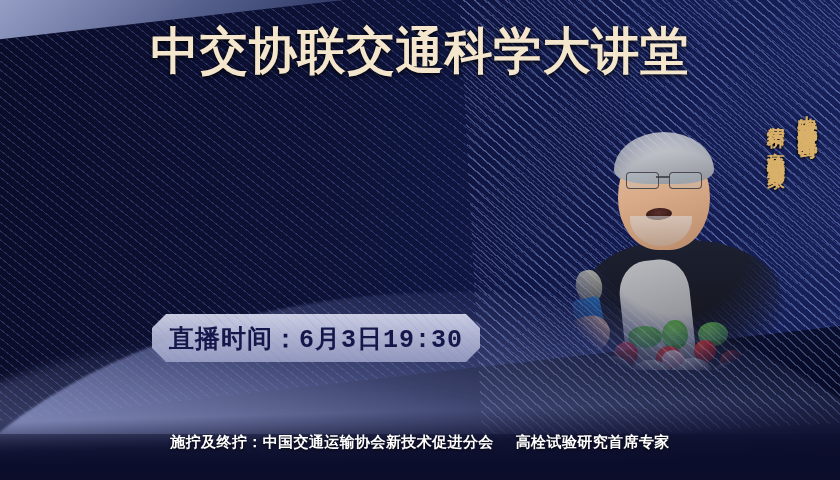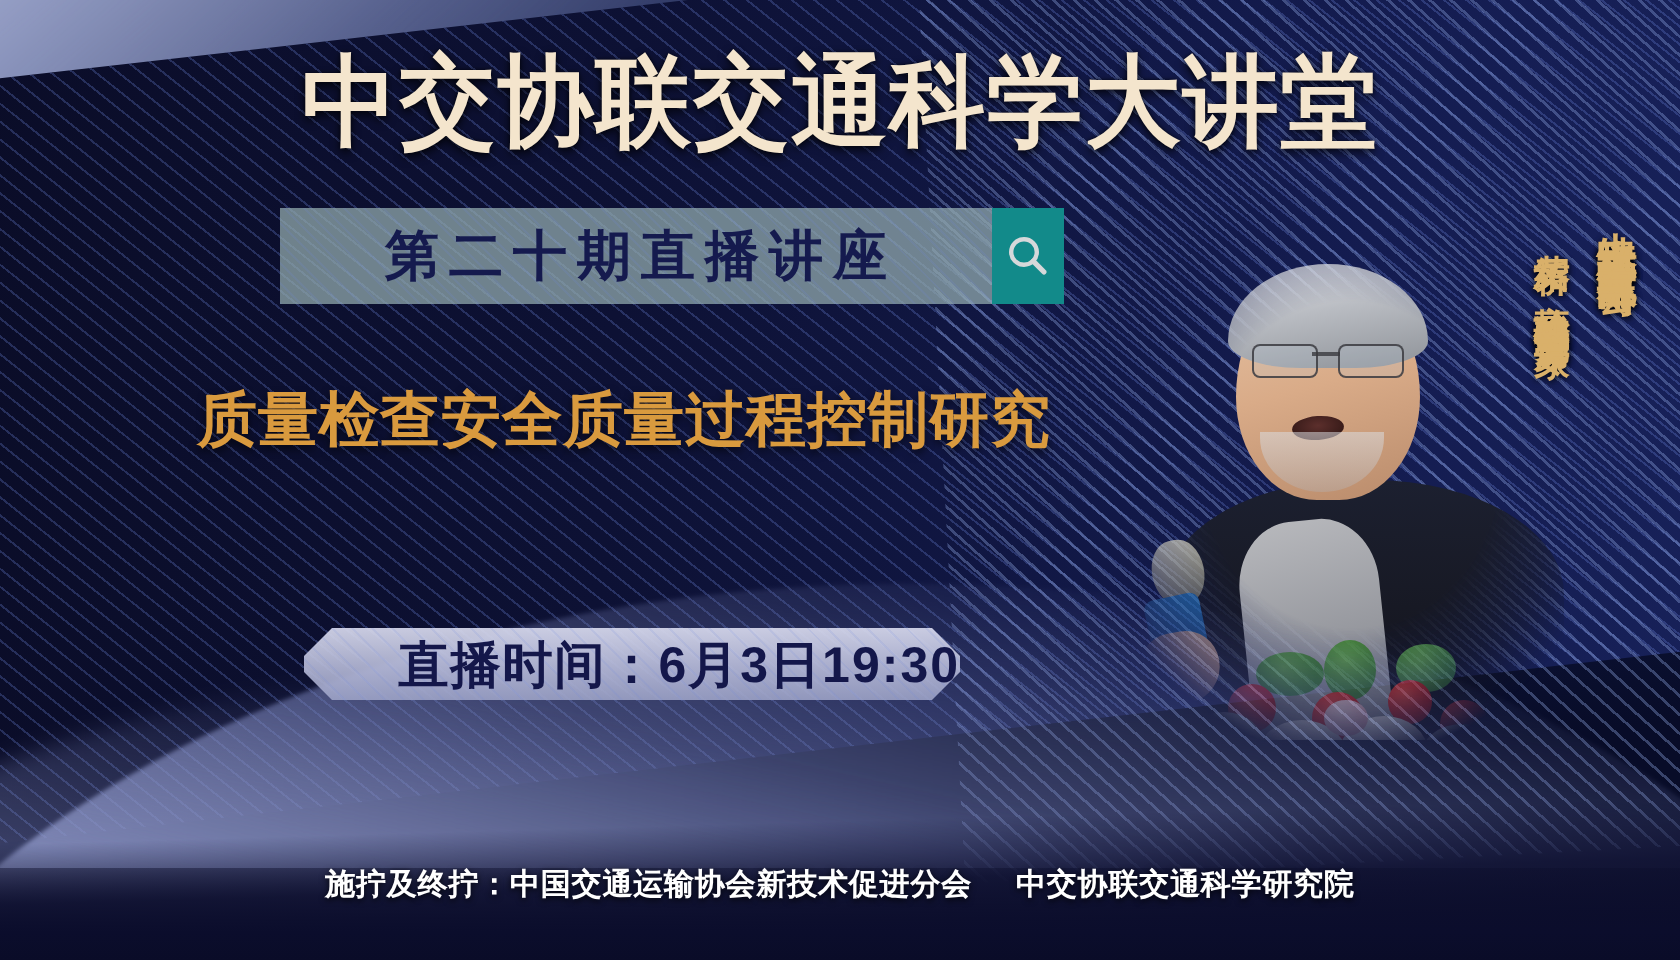--- a/index.html
+++ b/index.html
@@ -231,26 +231,27 @@
     color:#d99a3e;
     font-size:30px; font-weight:bold;
     line-height:1.42;
     letter-spacing:.5px;
     text-shadow:0 2px 4px rgba(0,0,0,.6);
   }
   .topic .l2{ padding-left:16px; }
 
   .time-pill{
     position:absolute; left:152px; top:314px;
-    width:328px; height:36px;
+    width:328px; height:48px;
     background:linear-gradient(180deg,rgba(214,216,236,.93) 0%,rgba(182,186,216,.9) 55%,rgba(158,164,200,.88) 100%);
     clip-path:polygon(14px 0, calc(100% - 14px) 0, 100% 14px, 100% calc(100% - 14px), calc(100% - 14px) 100%, 14px 100%, 0 calc(100% - 14px), 0 14px);
-    display:flex; align-items:center; justify-content:flex-end;
+    display:flex; align-items:center; justify-content:center;
     overflow:hidden;
     box-shadow:0 2px 8px rgba(0,0,0,.45);
+    font-family:Liberation Mono, monospace;
   }
   .time-pill .stripes{ opacity:.5; }
   .time-text{
     position:relative; z-index:2;
     font-size:25px; font-weight:bold;
     color:#14174a;
     letter-spacing:1px;
     white-space:nowrap;
   }
 
@@ -323,42 +324,29 @@
     </div>
   </div>
 
   <div class="bg-swoosh-bottom"></div>
   <div class="bg-swoosh-bottom2"></div>
   <div class="bg-footer-dark"></div>
   <div class="bg-footer-dark2"></div>
 
   <div class="main-title">中交协联交通科学大讲堂</div>
 
-  <div class="subtitle-bar">
-    <div class="subtitle-fill">
-      <div class="stripes"></div>
-      <span class="subtitle-text">第二十期直播讲座</span>
-    </div>
-    <div class="search-box">
-      <svg width="24" height="24" viewBox="0 0 24 24">
-        <circle cx="10" cy="10" r="6.4" fill="none" stroke="#d6d8da" stroke-width="2.2"></circle>
-        <line x1="14.6" y1="14.6" x2="20" y2="20" stroke="#d6d8da" stroke-width="2.6" stroke-linecap="round"></line>
-      </svg>
-    </div>
-  </div>
 
   <div class="topic">
-    <div class="l2">质量检查安全质量过程控制研究</div>
   </div>
 
   <div class="time-pill">
     <div class="stripes"></div>
     <span class="time-text">直播时间：6月3日19:30</span>
   </div>
 
   <div class="vtext vtext-org">中铁大桥科学研究院有限公司</div>
   <div class="vtext vtext-person">黄绍桥　高栓试验研究首席专家</div>
 
   <div class="footer">
-    <span>施拧及终拧：</span><span>中国交通运输协会新技术促进分会</span><span class="gap"></span><span>中交协联交通科学研究院</span>
+    <span>施拧及终拧：</span><span>中国交通运输协会新技术促进分会</span><span class="gap"></span><span>高栓试验研究首席专家</span>
   </div>
 
 </div>
 
 </body></html>

